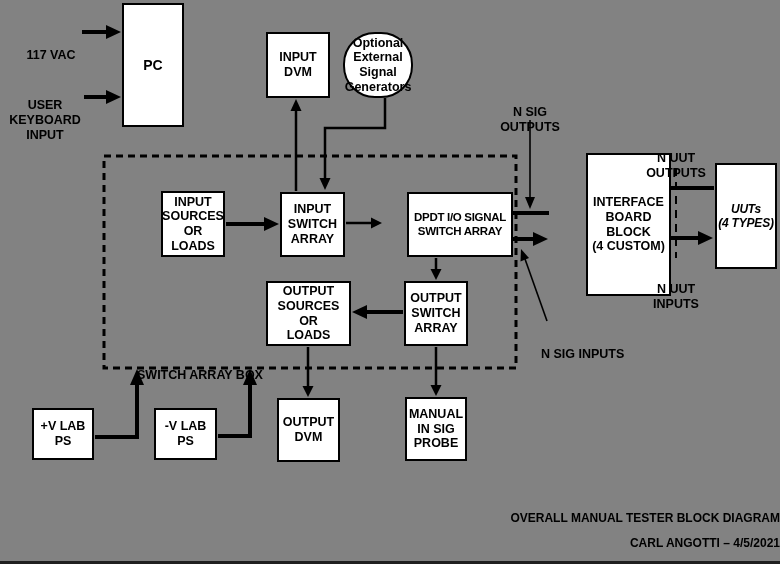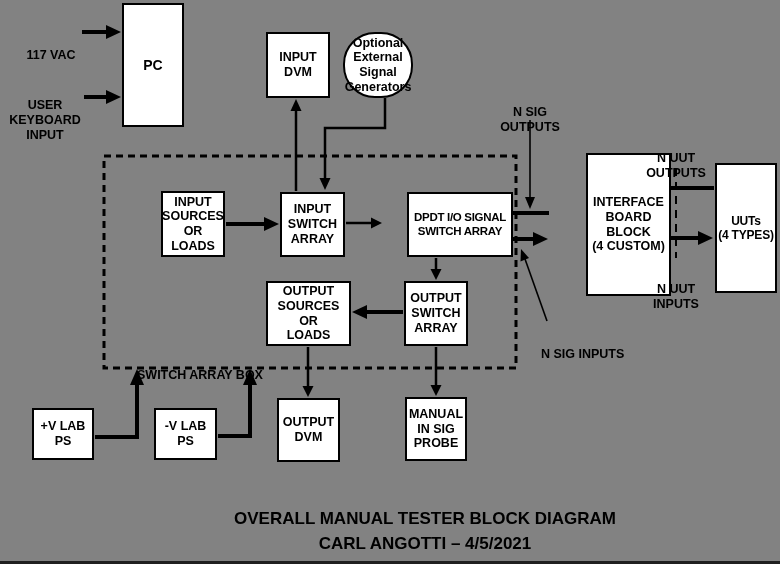--- a/index.html
+++ b/index.html
@@ -42,40 +42,40 @@
   
   #pc            { left:122px; top:3px;   width:62px;  height:124px; font-size:14px; }
   #input-dvm     { left:266px; top:32px;  width:64px;  height:66px; }
   #ext-gen       { left:343px; top:32px;  width:70px;  height:66px;border-radius:32px; }
   #input-sources { left:161px; top:191px; width:64px;  height:66px; }
   #input-sw      { left:280px; top:192px; width:65px;  height:65px; }
   #dpdt          { left:383px; top:192px; width:106px; height:65px; font-size:11.5px; letter-spacing:-0.3px;margin-left:24px; }
   #output-sources{ left:266px; top:281px; width:85px;  height:65px; }
   #output-sw     { left:404px; top:281px; width:64px;  height:65px; }
   #interface     { left:550px; top:153px; width:85px;  height:143px;margin-left:36px; }
-  #uuts          { left:715px; top:163px; width:62px;  height:130px; font-size:12px; letter-spacing:-0.2px; }
+  #uuts          { left:715px; top:163px; width:62px;  height:106px; font-size:12px; letter-spacing:-0.2px;font-style:italic; }
   #plus-v        { left:32px;  top:408px; width:62px;  height:52px; }
   #minus-v       { left:154px; top:408px; width:63px;  height:52px; }
   #output-dvm    { left:277px; top:398px; width:63px;  height:64px; }
   #manual-probe  { left:405px; top:397px; width:62px;  height:64px; }
   
   #lbl-vac      { left:20px;  top:24px;  width:62px; }
   #lbl-user     { left:8px;   top:74px;  width:74px; }
   #lbl-nsig-out { left:495px; top:81px;  width:70px; }
   #lbl-nsig-in  { left:523px; top:323px; white-space:nowrap;padding-left:18px; }
   #lbl-nuut-out { left:641px; top:127px; width:70px; }
   #lbl-nuut-in  { left:641px; top:258px; width:70px; }
   #lbl-sab      { left:137px; top:344px; white-space:nowrap; }
   #title {
     position: absolute;
     left: 70px; top: 506px; width: 710px;
-    text-align: center;
+    text-align: right;
     color: #000000;
     font-weight: bold;
-    font-size: 17px;
+    font-size: 12px;
     line-height: 25px;
   }
   #bottom-border {
     position: absolute;
     left: 0; bottom: 0;
     width: 780px; height: 3px;
     background: #1f1f1f;
   }
   .stroke-thick  { stroke:#000; stroke-width:4;   fill:none; }
   .stroke-med    { stroke:#000; stroke-width:2.5; fill:none; }

